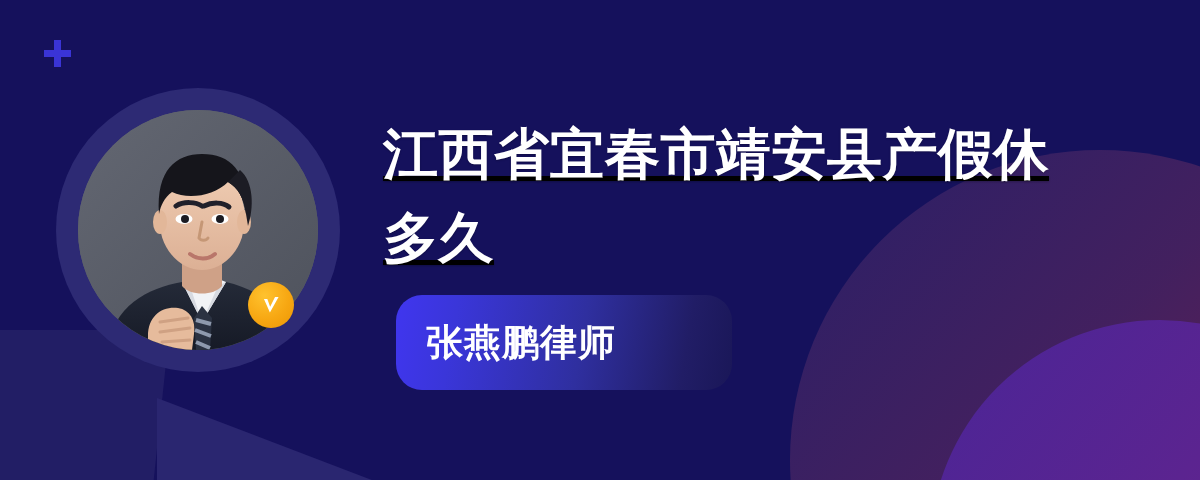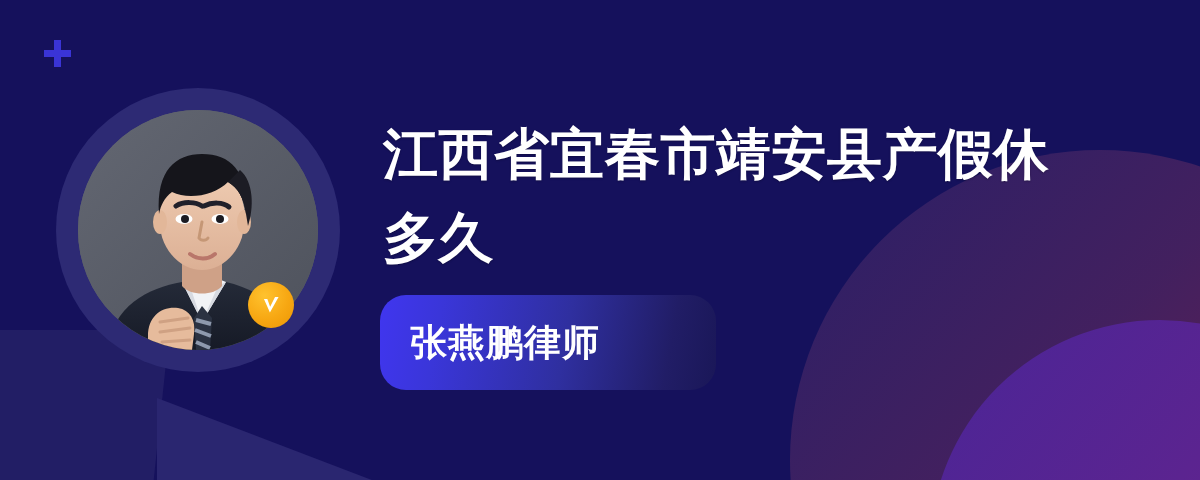--- a/index.html
+++ b/index.html
@@ -100,34 +100,35 @@
     background:radial-gradient(circle at 36% 30%, #ffc22e 0%, #f7a712 55%, #eb9604 100%);
     display:flex; align-items:center; justify-content:center;
   }
   .verified-badge svg { width:26px; height:26px; display:block; }
 
   
   .content {
     position:absolute;
     left:383px; top:112px;
     width:700px;
+    text-decoration:underline;
   }
   .headline {
     color:#ffffff;
     font-size:55px;
     font-weight:bold;
     line-height:84px;
     letter-spacing:0.5px;
     white-space:pre-wrap;
     text-shadow:0 1px 2px rgba(0,0,0,0.25);
   }
 
   .cta-button {
     position:absolute;
-    left:380px; top:295px;
+    left:396px; top:295px;
     width:336px; height:95px;
     border:none;
     border-radius:26px;
     background:linear-gradient(100deg, #4036ef 0%, #3a36d9 18%, #2f2f9f 55%, #211d66 85%, #1a1758 100%);
     color:#ffffff;
     font-family:"DejaVu Sans", "Liberation Sans", sans-serif;
     font-size:37px;
     font-weight:bold;
     letter-spacing:1px;
     text-align:left;

